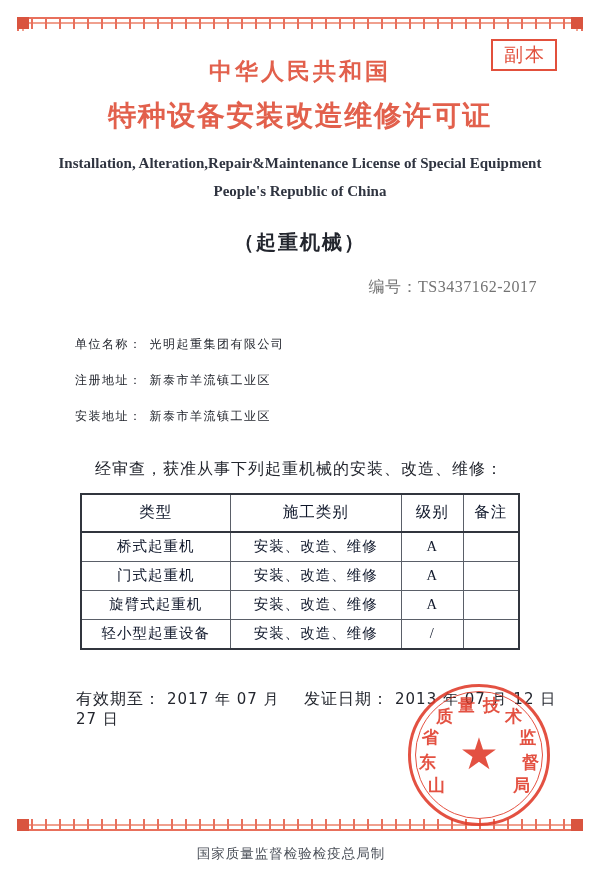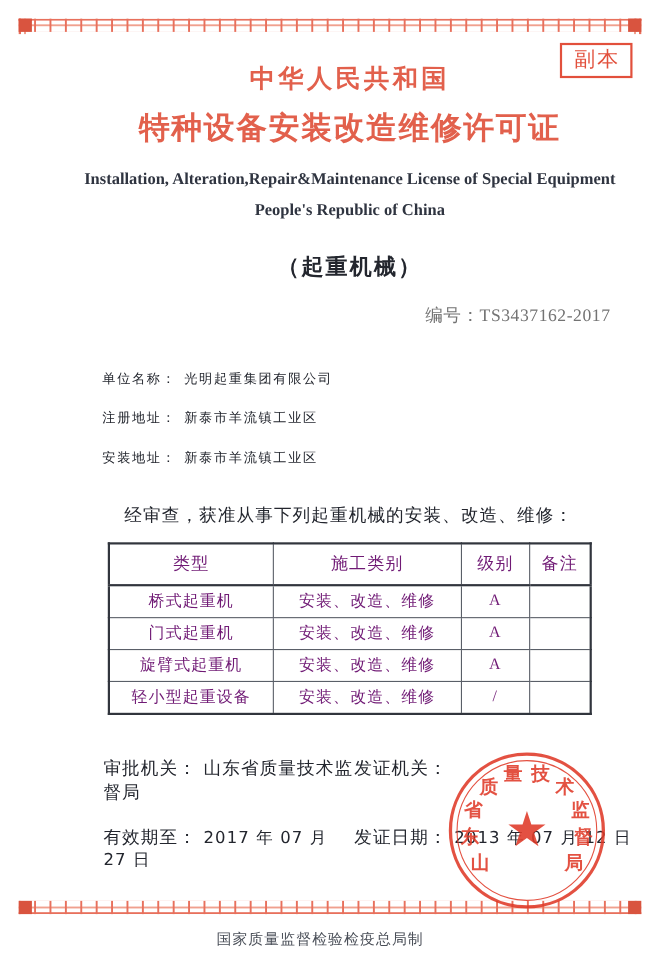--- a/index.html
+++ b/index.html
@@ -71,21 +71,21 @@
     background: #d9543f;
   }
   .fc-tl { left: 0; top: 0; }
   .fc-tr { right: 0; top: 0; }
   .fc-bl { left: 0; bottom: 0; }
   .fc-br { right: 0; bottom: 0; }
 
   
   .content {
     position: absolute;
-    left: 35px;
+    left: 17px;
     top: 17px;
     width: 566px;
     height: 814px;
     padding: 0 22px;
   }
 
   .copy-badge {
     position: absolute;
     right: 26px;
     top: 22px;
@@ -156,21 +156,21 @@
     color: #23262e;
     letter-spacing: 1px;
   }
 
   table.scope-table {
     margin: 13px auto 0 auto;
     width: 440px;
     border-collapse: collapse;
     border: 2px solid #31353d;
     font-size: 14.5px;
-    color: #701a75;
+    color: #0f172a;
   }
   table.scope-table td {
     border: 1px solid #5a5f68;
     text-align: center;
     padding: 4px 2px 5px 2px;
     letter-spacing: 1px;
   }
   table.scope-table tr.head-row td {
     padding: 7px 2px 8px 2px;
     font-size: 15.5px;
@@ -324,28 +324,20 @@
       <tr>
         <td>轻小型起重设备</td>
         <td>安装、改造、维修</td>
         <td>/</td>
         <td></td>
       </tr>
     </tbody>
   </table>
 
   <div class="bottom-block">
-    <div class="bottom-row">
-      <div class="bl-left">
-        <span>审批机关：</span><span class="bl-val">山东省质量技术监督局</span>
-      </div>
-      <div class="bl-right">
-        <span>发证机关：</span><span class="bl-val"></span>
-      </div>
-    </div>
     <div class="bottom-row">
       <div class="bl-left">
         <span>有效期至：</span><span class="bl-val bl-date">2017 年 07 月 27 日</span>
       </div>
       <div class="bl-right">
         <span>发证日期：</span><span class="bl-val bl-date">2013 年 07 月 12 日</span>
       </div>
     </div>
   </div>
 

